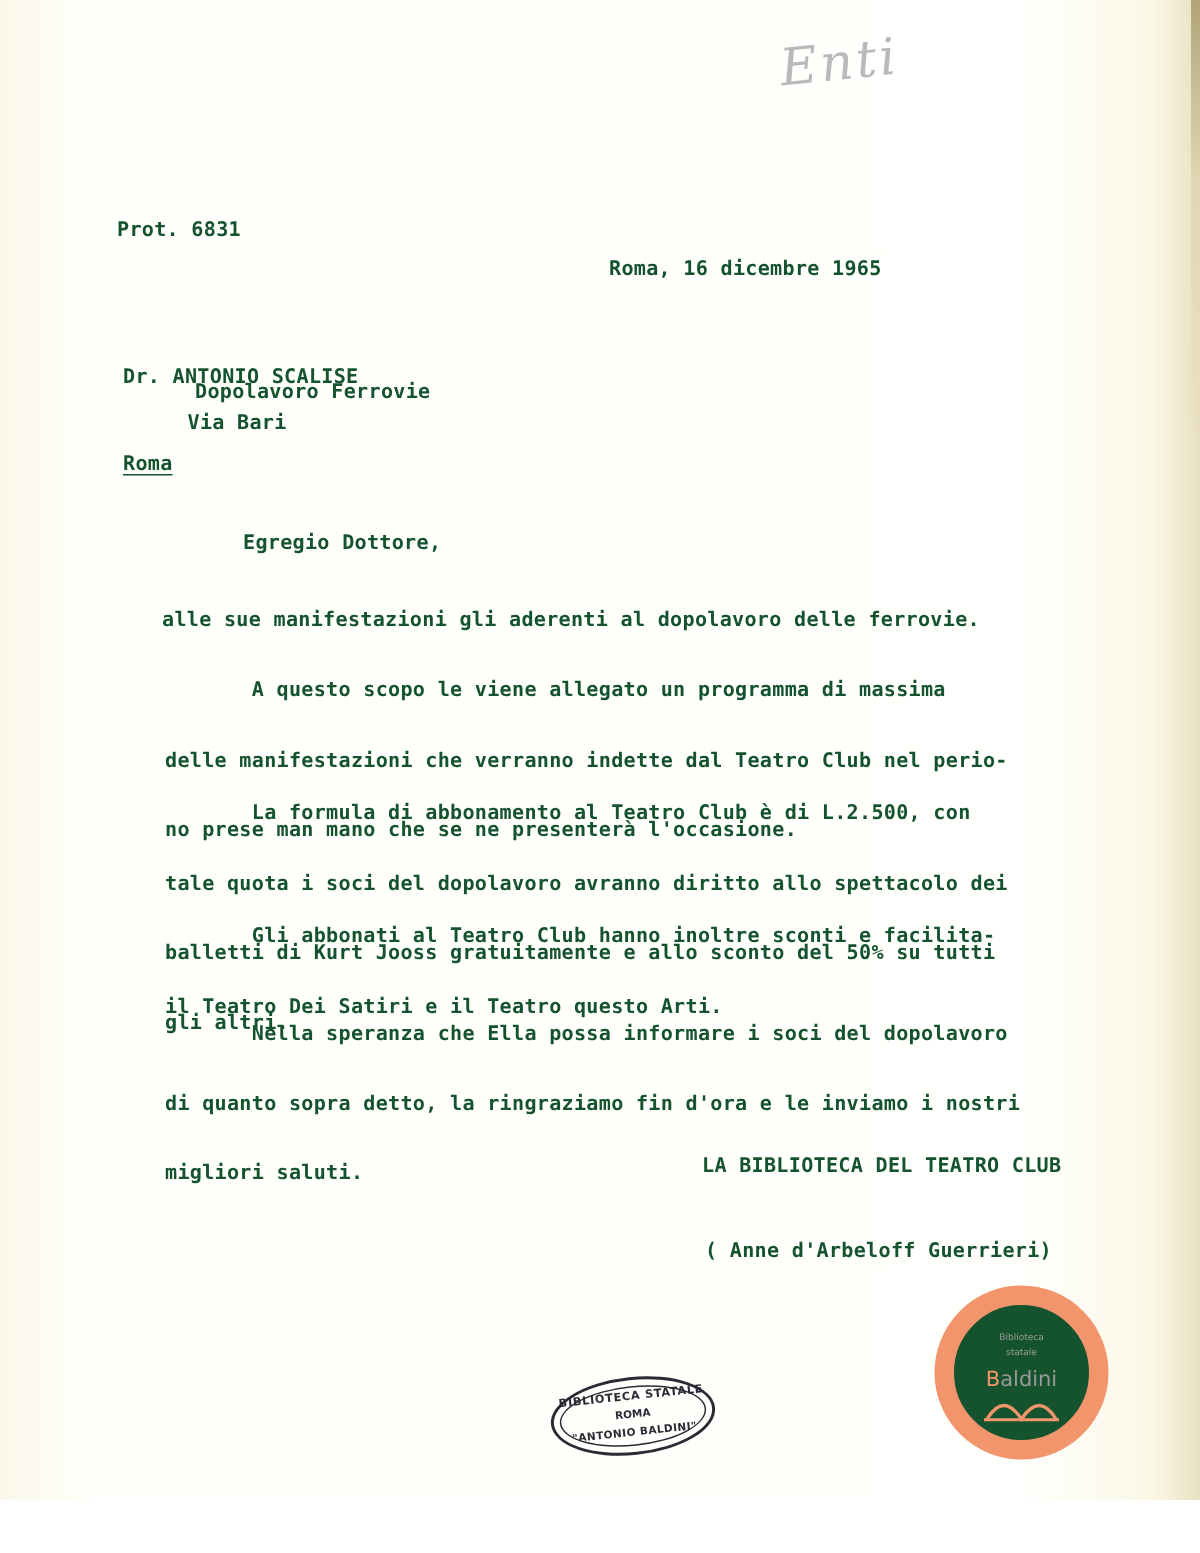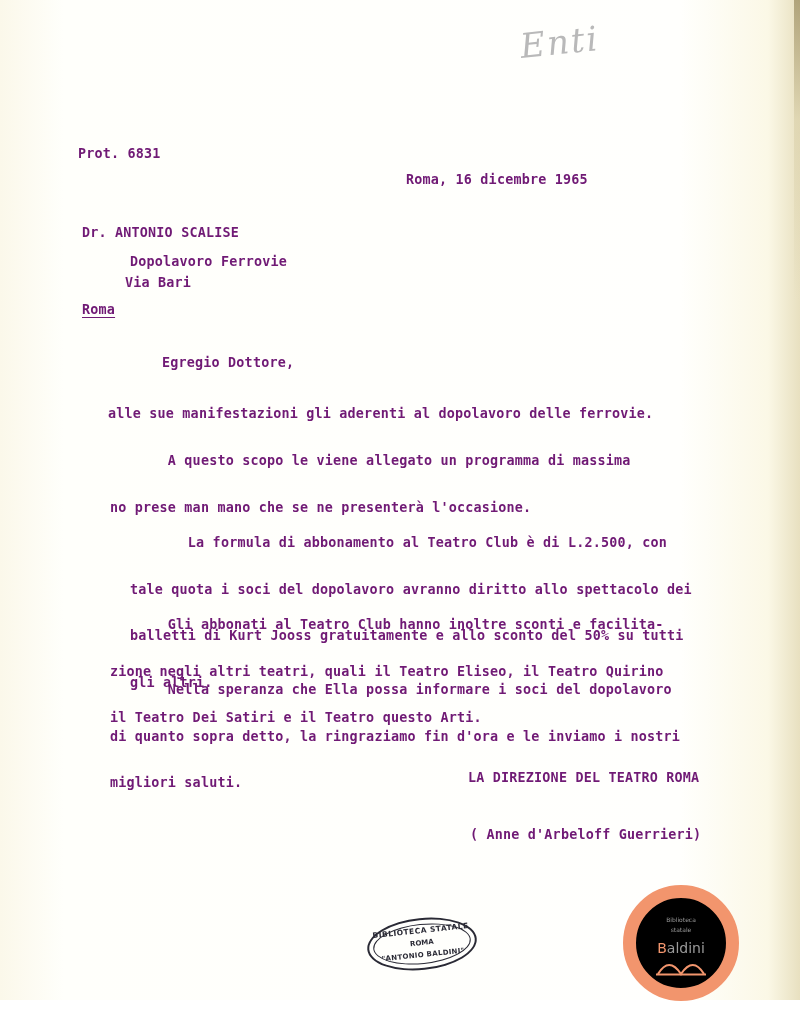--- a/index.html
+++ b/index.html
@@ -16,21 +16,21 @@
     }
     .right-edge {
       position: absolute; right: 0; top: 0; width: 6px; height: 300px;
       background: linear-gradient(180deg, #8a7a4a 0%, #d9cfa8 40%, transparent 100%);
       opacity: 0.6;
     }
     .typed {
       position: absolute;
       font-family: "DejaVu Sans Mono", "Liberation Mono", monospace;
       font-size: 13.4px;
-      color: #701a75;
+      color: #14532d;
       white-space: pre;
       letter-spacing: 0.2px;
       font-weight: bold;
     }
     .handwritten {
       position: absolute;
       font-family: "DejaVu Serif", serif;
       font-style: italic;
       color: #b9b9b9;
       font-size: 34px;
@@ -49,23 +49,23 @@
     }
     .stamp-inner {
       position: absolute; left: 4px; top: 4px; right: 4px; bottom: 4px;
       border: 1px solid #2a2a35; border-radius: 50%;
     }
     .stamp .s-top { position: absolute; left: 0; right: 0; top: 6px; text-align: center; font-size: 7.5px; letter-spacing: 0.5px; }
     .stamp .s-mid { position: absolute; left: 0; right: 0; top: 19px; text-align: center; font-size: 7px; }
     .stamp .s-bot { position: absolute; left: 0; right: 0; top: 31px; text-align: center; font-size: 7px; letter-spacing: 0.3px; }
 
     .logo {
-      position: absolute; left: 623px; top: 885px; width: 116px; height: 116px;
+      position: absolute; left: 623px; top: 857px; width: 116px; height: 116px;
       border-radius: 50%; border: 13px solid #f2956d; box-sizing: border-box;
-      background: #000000;
+      background: #14532d;
     }
     .logo .l-small {
       position: absolute; left: 0; right: 0; text-align: center;
       font-family: "DejaVu Sans", sans-serif; color: #9a9a9a; font-size: 6px;
     }
     .logo .l-name {
       position: absolute; left: 0; right: 0; top: 42px; text-align: center;
       font-family: "DejaVu Sans", sans-serif; font-size: 14px; color: #9a9a9a;
     }
     .logo .l-name .b { color: #f2956d; }
@@ -77,56 +77,56 @@
 <div class="page"></div>
 <div class="right-edge"></div>
 <div class="page-bottom-strip"></div>
 
 <div class="handwritten" style="left:520px; top:22px;">Enti</div>
 
 <div class="typed" style="left:78px; top:146px;">Prot. 6831</div>
 <div class="typed" style="left:406px; top:172px;">Roma, 16 dicembre 1965</div>
 
 <div>
-  <div class="typed" style="left:82px; top:225px;">Dr. ANTONIO SCALISE</div>
+  <div class="typed" style="left:82px; top:244px;">Dr. ANTONIO SCALISE</div>
   <div class="typed" style="left:82px; top:254px;margin-left:48px;">Dopolavoro Ferrovie</div>
   <div class="typed" style="left:82px; top:275px;margin-left:43px;">Via Bari</div>
   <div class="typed underline" style="left:82px; top:302px;">Roma</div>
 </div>
 
 <div class="typed" style="left:162px; top:355px;">Egregio Dottore,</div>
 
 <div>
   <div class="typed" style="left:108px; top:376px;">
     <span class="line">alle sue manifestazioni gli aderenti al dopolavoro delle ferrovie.</span>
   </div>
   <div class="typed" style="left:110px; top:423px;">
     <span class="line">       A questo scopo le viene allegato un programma di massima</span>
+    <span class="line">delle manifestazioni che verranno indette dal Teatro Club nel perio-</span>
     <span class="line">no prese man mano che se ne presenterà l'occasione.</span>
   </div>
-  <div class="typed" style="left:110px; top:505px;margin-left:20px;">
+  <div class="typed" style="left:110px; top:505px;">
     <span class="line">       La formula di abbonamento al Teatro Club è di L.2.500, con</span>
     <span class="line">tale quota i soci del dopolavoro avranno diritto allo spettacolo dei</span>
     <span class="line">balletti di Kurt Jooss gratuitamente e allo sconto del 50% su tutti</span>
     <span class="line">gli altri.</span>
   </div>
   <div class="typed" style="left:110px; top:587px;">
     <span class="line">       Gli abbonati al Teatro Club hanno inoltre sconti e facilita-</span>
-    <span class="line">zione negli altri teatri, quali il Teatro Eliseo, il Teatro Quirino</span>
     <span class="line">il Teatro Dei Satiri e il Teatro questo Arti.</span>
   </div>
   <div class="typed" style="left:110px; top:652px;">
     <span class="line">       Nella speranza che Ella possa informare i soci del dopolavoro</span>
     <span class="line">di quanto sopra detto, la ringraziamo fin d'ora e le inviamo i nostri</span>
     <span class="line">migliori saluti.</span>
   </div>
 </div>
 
 <div>
-  <div class="typed" style="left:468px; top:770px;">LA DIREZIONE DEL TEATRO ROMA</div>
+  <div class="typed" style="left:468px; top:770px;">LA BIBLIOTECA DEL TEATRO CLUB</div>
   <div class="typed" style="left:470px; top:806px;margin-top:21px;">( Anne d'Arbeloff Guerrieri)</div>
 </div>
 
 <div class="stamp">
   <div class="stamp-inner"></div>
   <div class="s-top">BIBLIOTECA STATALE</div>
   <div class="s-mid">ROMA</div>
   <div class="s-bot">"ANTONIO BALDINI"</div>
 </div>
 

